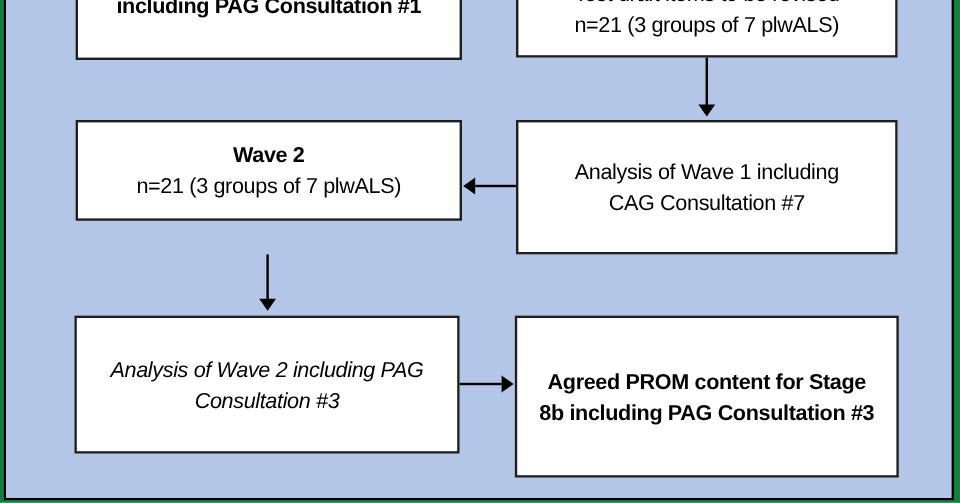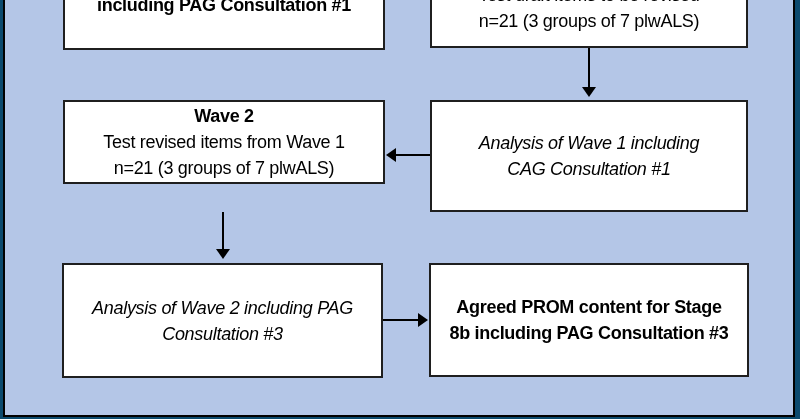--- a/index.html
+++ b/index.html
@@ -1,20 +1,20 @@
 <!DOCTYPE html>
 <html><head>
 <meta charset="utf-8">
 <style>
   html, body { margin: 0; padding: 0; }
   #figure {
     position: relative;
     width: 800px;
     height: 419px;
-    background: #0c4a6e;
+    background: #15803d;
     overflow: hidden;
     font-family: "Liberation Sans", sans-serif;
     color: #000000;
   }
   #canvas {
     position: absolute;
     left: 3px; right: 5px; top: -4px; bottom: 2px;
     background: #b4c6e7;
     border: 2px solid #000000;
   }
@@ -35,23 +35,23 @@
   }
   .box .vbottom {
     position: absolute;
     left: 0; right: 0;
   }
   .bold { font-weight: 700; }
   
   #box-top-left   { left: 63px;  top: -62px; width: 322px; height: 112px; }
   #box-top-right  { left: 430px; top: -64px; width: 318px; height: 112px; }
   #box-wave2      { left: 63px;  top: 100px; width: 322px; height: 84px; }
-  #box-analysis1  { left: 430px; top: 100px; width: 318px; height: 112px; font-style: italic; }
+  #box-analysis1  { left: 430px; top: 100px; width: 318px; height: 112px; }
   #box-analysis2  { left: 62px;  top: 263px; width: 321px; height: 115px; font-style: italic; }
-  #box-agreed     { left: 429px; top: 263px; width: 320px; height: 114px; }
+  #box-agreed     { left: 429px; top: 263px; width: 320px; height: 135px; }
   #box-top-left .vbottom  { bottom: 30px; }
   #box-top-right .vbottom { bottom: 12px; }
   
   .shaft-v { position: absolute; width: 2px; background: #000000; }
   .shaft-h { position: absolute; height: 2px; background: #000000; }
   .head { position: absolute; width: 0; height: 0; }
   .head-down  { border-left: 7px solid transparent; border-right: 7px solid transparent; border-top: 10px solid #000000; }
   .head-left  { border-top: 7px solid transparent; border-bottom: 7px solid transparent; border-right: 10px solid #000000; }
   .head-right { border-top: 7px solid transparent; border-bottom: 7px solid transparent; border-left: 10px solid #000000; }
   #arrow1-shaft { left: 588px; top: 48px;  height: 40px; }
@@ -76,29 +76,28 @@
   <div class="box" id="box-top-right">
     <div class="vbottom">
       <div>Test draft items to be revised</div>
       <div>n=21 (3 groups of 7 plwALS)</div>
     </div>
   </div>
 
   <div class="box" id="box-wave2">
     <div class="vcenter">
       <div class="bold">Wave 2</div>
-      <div>Test revised items from Wave 1</div>
       <div>n=21 (3 groups of 7 plwALS)</div>
     </div>
   </div>
 
   <div class="box" id="box-analysis1">
     <div class="vcenter">
       <div>Analysis of Wave 1 including</div>
-      <div>CAG Consultation #1</div>
+      <div>CAG Consultation #7</div>
     </div>
   </div>
 
   <div class="box" id="box-analysis2">
     <div class="vcenter">
       <div>Analysis of Wave 2 including PAG</div>
       <div>Consultation #3</div>
     </div>
   </div>
 

